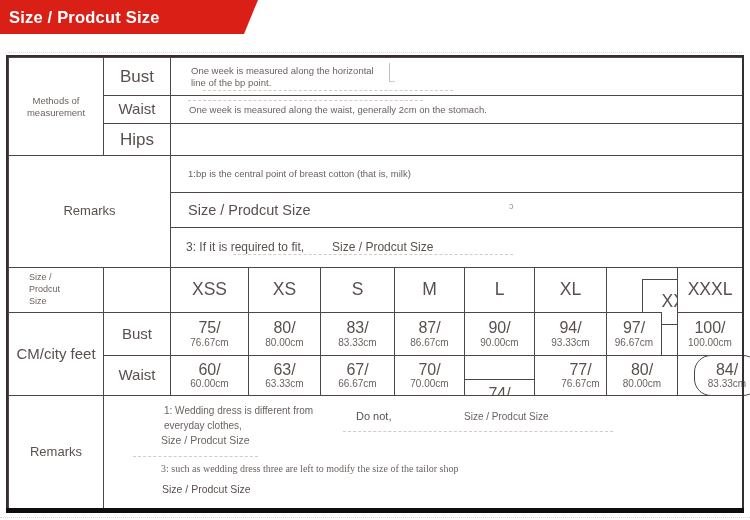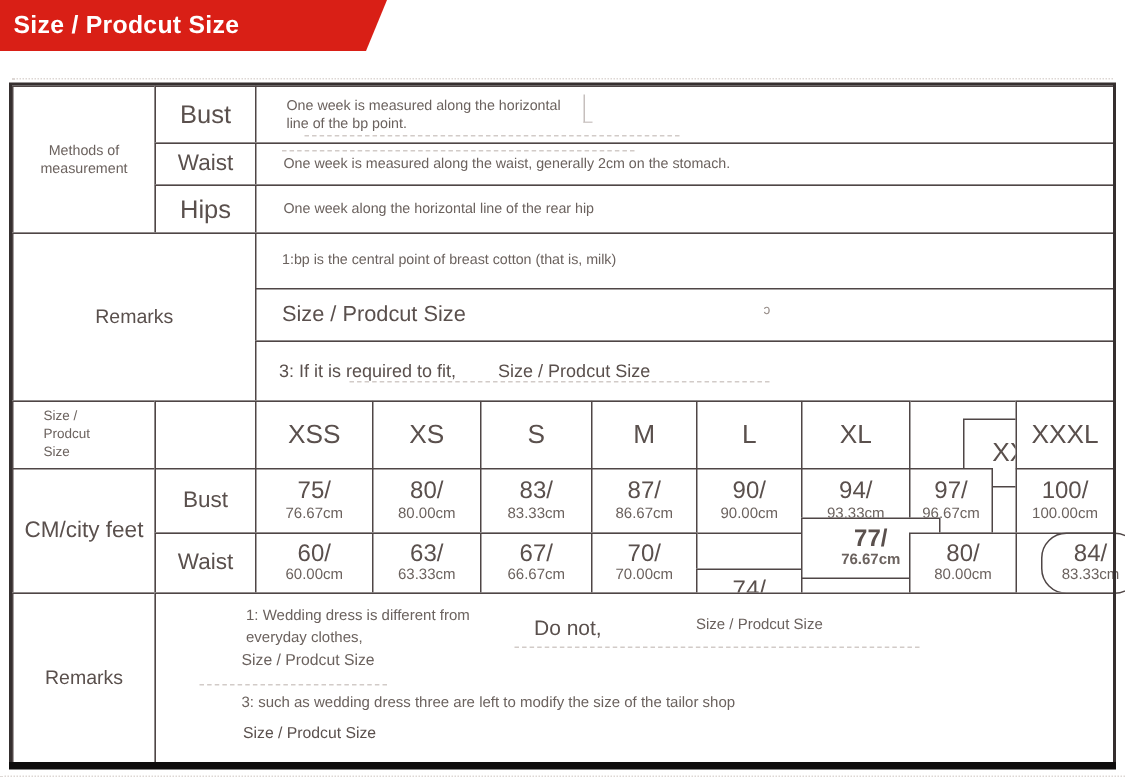--- a/index.html
+++ b/index.html
@@ -58,21 +58,20 @@
 <div class="tbl">
 
   <div class="cell small pre" style="left:0;top:0;width:96px;height:99px;text-align:center;">Methods of
 measurement</div>
   <div class="cell lbl-big" style="left:95px;top:0;width:68px;height:39px;">Bust</div>
   <div class="cell small left pre" style="left:162px;top:0;width:573px;height:39px;padding-left:20px;">One week is measured along the horizontal
 line of the bp point.</div>
   <div class="cell lbl-med" style="left:95px;top:38px;width:68px;height:29px;">Waist</div>
   <div class="cell small left" style="left:162px;top:38px;width:573px;height:29px;padding-left:18px;">One week is measured along the waist, generally 2cm on the stomach.</div>
   <div class="cell lbl-big" style="left:95px;top:66px;width:68px;height:33px;">Hips</div>
-  <div class="cell small left" style="left:162px;top:66px;width:573px;height:33px;padding-left:18px;">One week along the horizontal line of the rear hip</div>
 
   <div class="cell remarks-lbl" style="left:0;top:98px;width:163px;height:113px;">Remarks</div>
   <div class="cell small left" style="left:162px;top:98px;width:573px;height:38px;padding-left:17px;">1:bp is the central point of breast cotton (that is, milk)</div>
   <div class="cell left" style="left:162px;top:135px;width:573px;height:36px;padding-left:17px;">
     <span class="rem2-txt">Size / Prodcut Size</span>
     <span class="ghost-glyph" style="left:338px;top:8px;">ɔ</span>
   </div>
   <div class="cell left" style="left:162px;top:170px;width:573px;height:41px;padding-left:15px;">
     <span class="rem3-txt">3: If it is required to fit,</span>
     <span class="rem3-txt" style="margin-left:28px;">Size / Prodcut Size</span>
@@ -141,41 +140,41 @@
     <span class="sub">66.67cm</span>
   </div>
   <div class="cell val" style="left:386px;top:298px;width:71px;height:41px;">
     <span class="main">70/</span>
     <span class="sub">70.00cm</span>
   </div>
   <div class="cell val" style="left:456px;top:298px;width:71px;height:41px;margin-top:24px;">
     <span class="main">74/</span>
     <span class="sub">73.33cm</span>
   </div>
-  <div class="cell val" style="left:526px;top:288px;width:93px;height:41px;font-weight:bold;">
+  <div class="cell val" style="left:526px;top:298px;width:93px;height:41px;">
     <span class="main">77/</span>
     <span class="sub">76.67cm</span>
   </div>
   <div class="cell val" style="left:598px;top:298px;width:72px;height:41px;">
     <span class="main">80/</span>
     <span class="sub">80.00cm</span>
   </div>
   <div class="cell val" style="left:686px;top:298px;width:66px;height:41px;border-radius:17px;">
     <span class="main">84/</span>
     <span class="sub">83.33cm</span>
   </div>
 
   <div class="cell remarks-lbl" style="left:0;top:338px;width:96px;height:115px;">Remarks</div>
   <div class="cell" style="left:95px;top:338px;width:640px;height:115px;">
     <span class="rb-line pre" style="left:60px;top:7px;font-size:10px;line-height:1.5;">1: Wedding dress is different from
 everyday clothes,</span>
-    <span class="rb-line" style="left:252px;top:14px;font-size:14px;color:#5a504d;">Do not,</span>
+    <span class="rb-line" style="left:252px;top:14px;font-size:11px;color:#5a504d;">Do not,</span>
     <span class="rb-line" style="left:360px;top:15px;font-size:10px;">Size / Prodcut Size</span>
     <span class="rb-line" style="left:57px;top:38px;font-size:10.5px;">Size / Prodcut Size</span>
-    <span class="rb-line" style="left:57px;top:67px;font-size:10px;">3: such as wedding dress three are left to modify the size of the tailor shop</span>
+    <span class="rb-line" style="left:57px;top:67px;font-size:10px;font-family:Liberation Serif, serif;">3: such as wedding dress three are left to modify the size of the tailor shop</span>
     <span class="rb-line" style="left:58px;top:87px;font-size:10.5px;color:#5a504d;">Size / Prodcut Size</span>
   </div>
 
   <div class="ghost-bracket" style="left:381px;top:6px;"></div>
   <div class="ghost-dash" style="left:195px;top:33px;width:250px;"></div>
   <div class="ghost-dash" style="left:180px;top:43px;width:235px;"></div>
   <div class="ghost-dash" style="left:225px;top:197px;width:280px;"></div>
   <div class="ghost-dash" style="left:335px;top:374px;width:270px;"></div>
   <div class="ghost-dash" style="left:125px;top:399px;width:125px;"></div>
 

